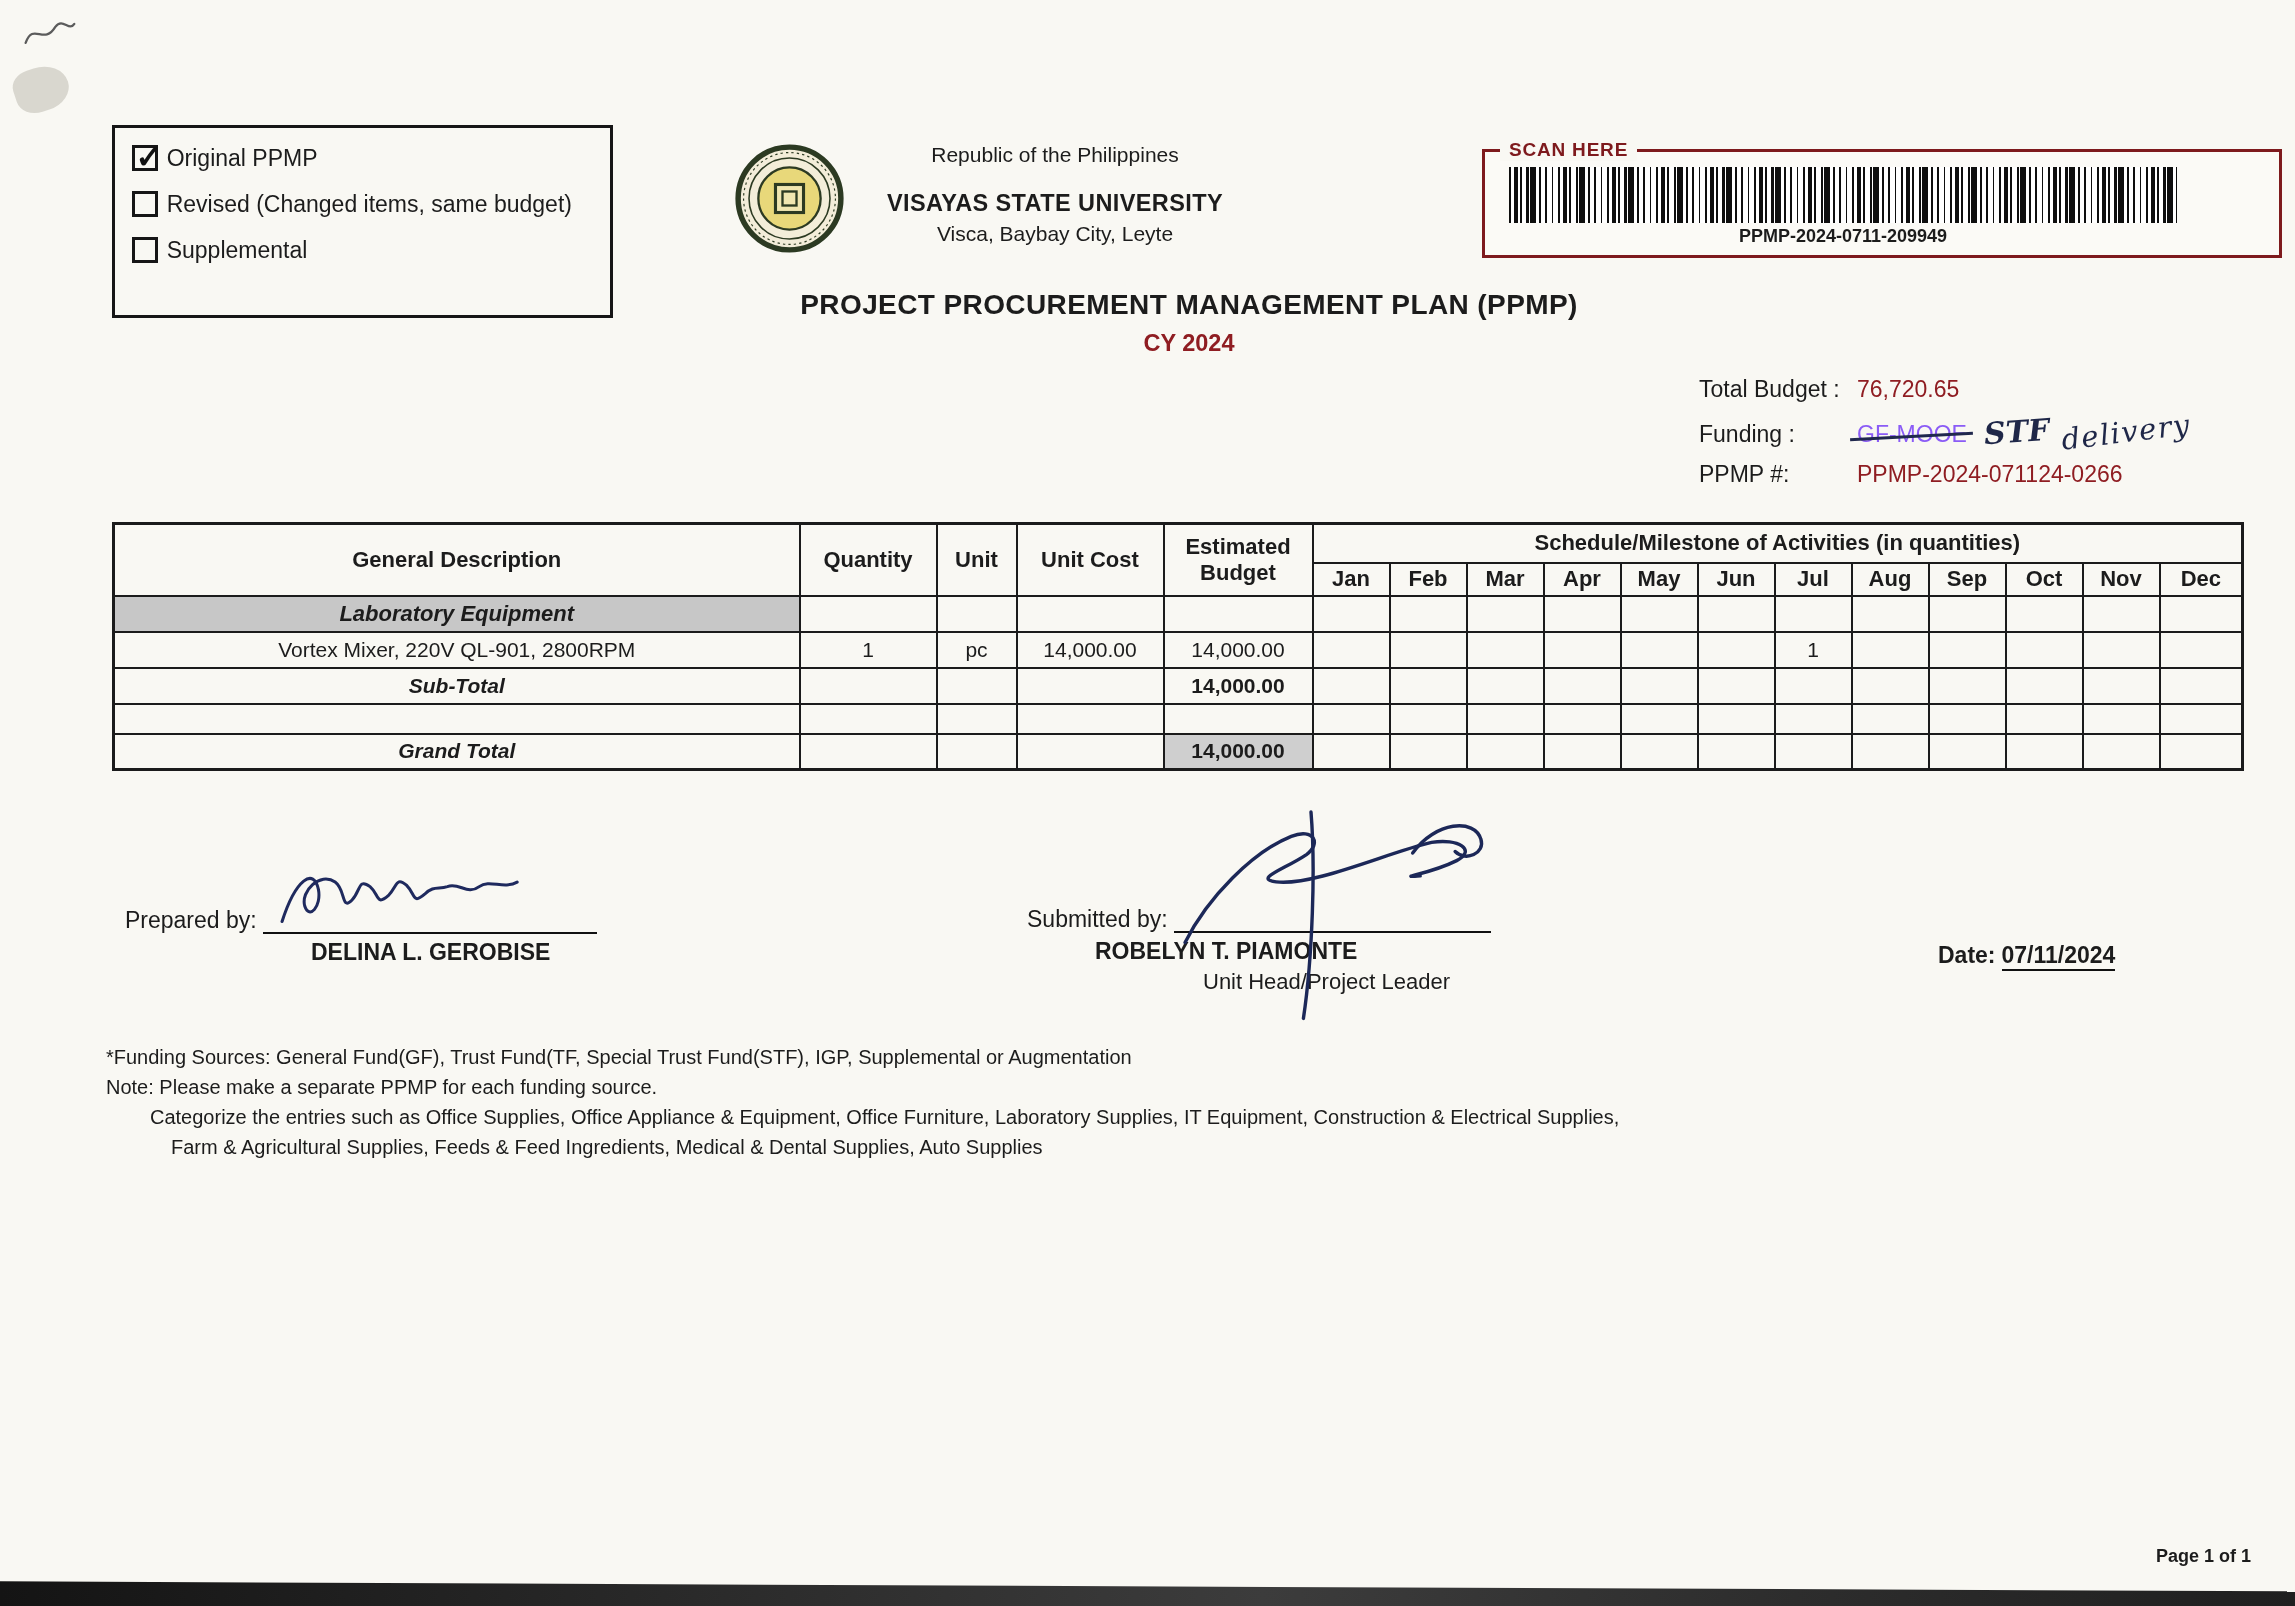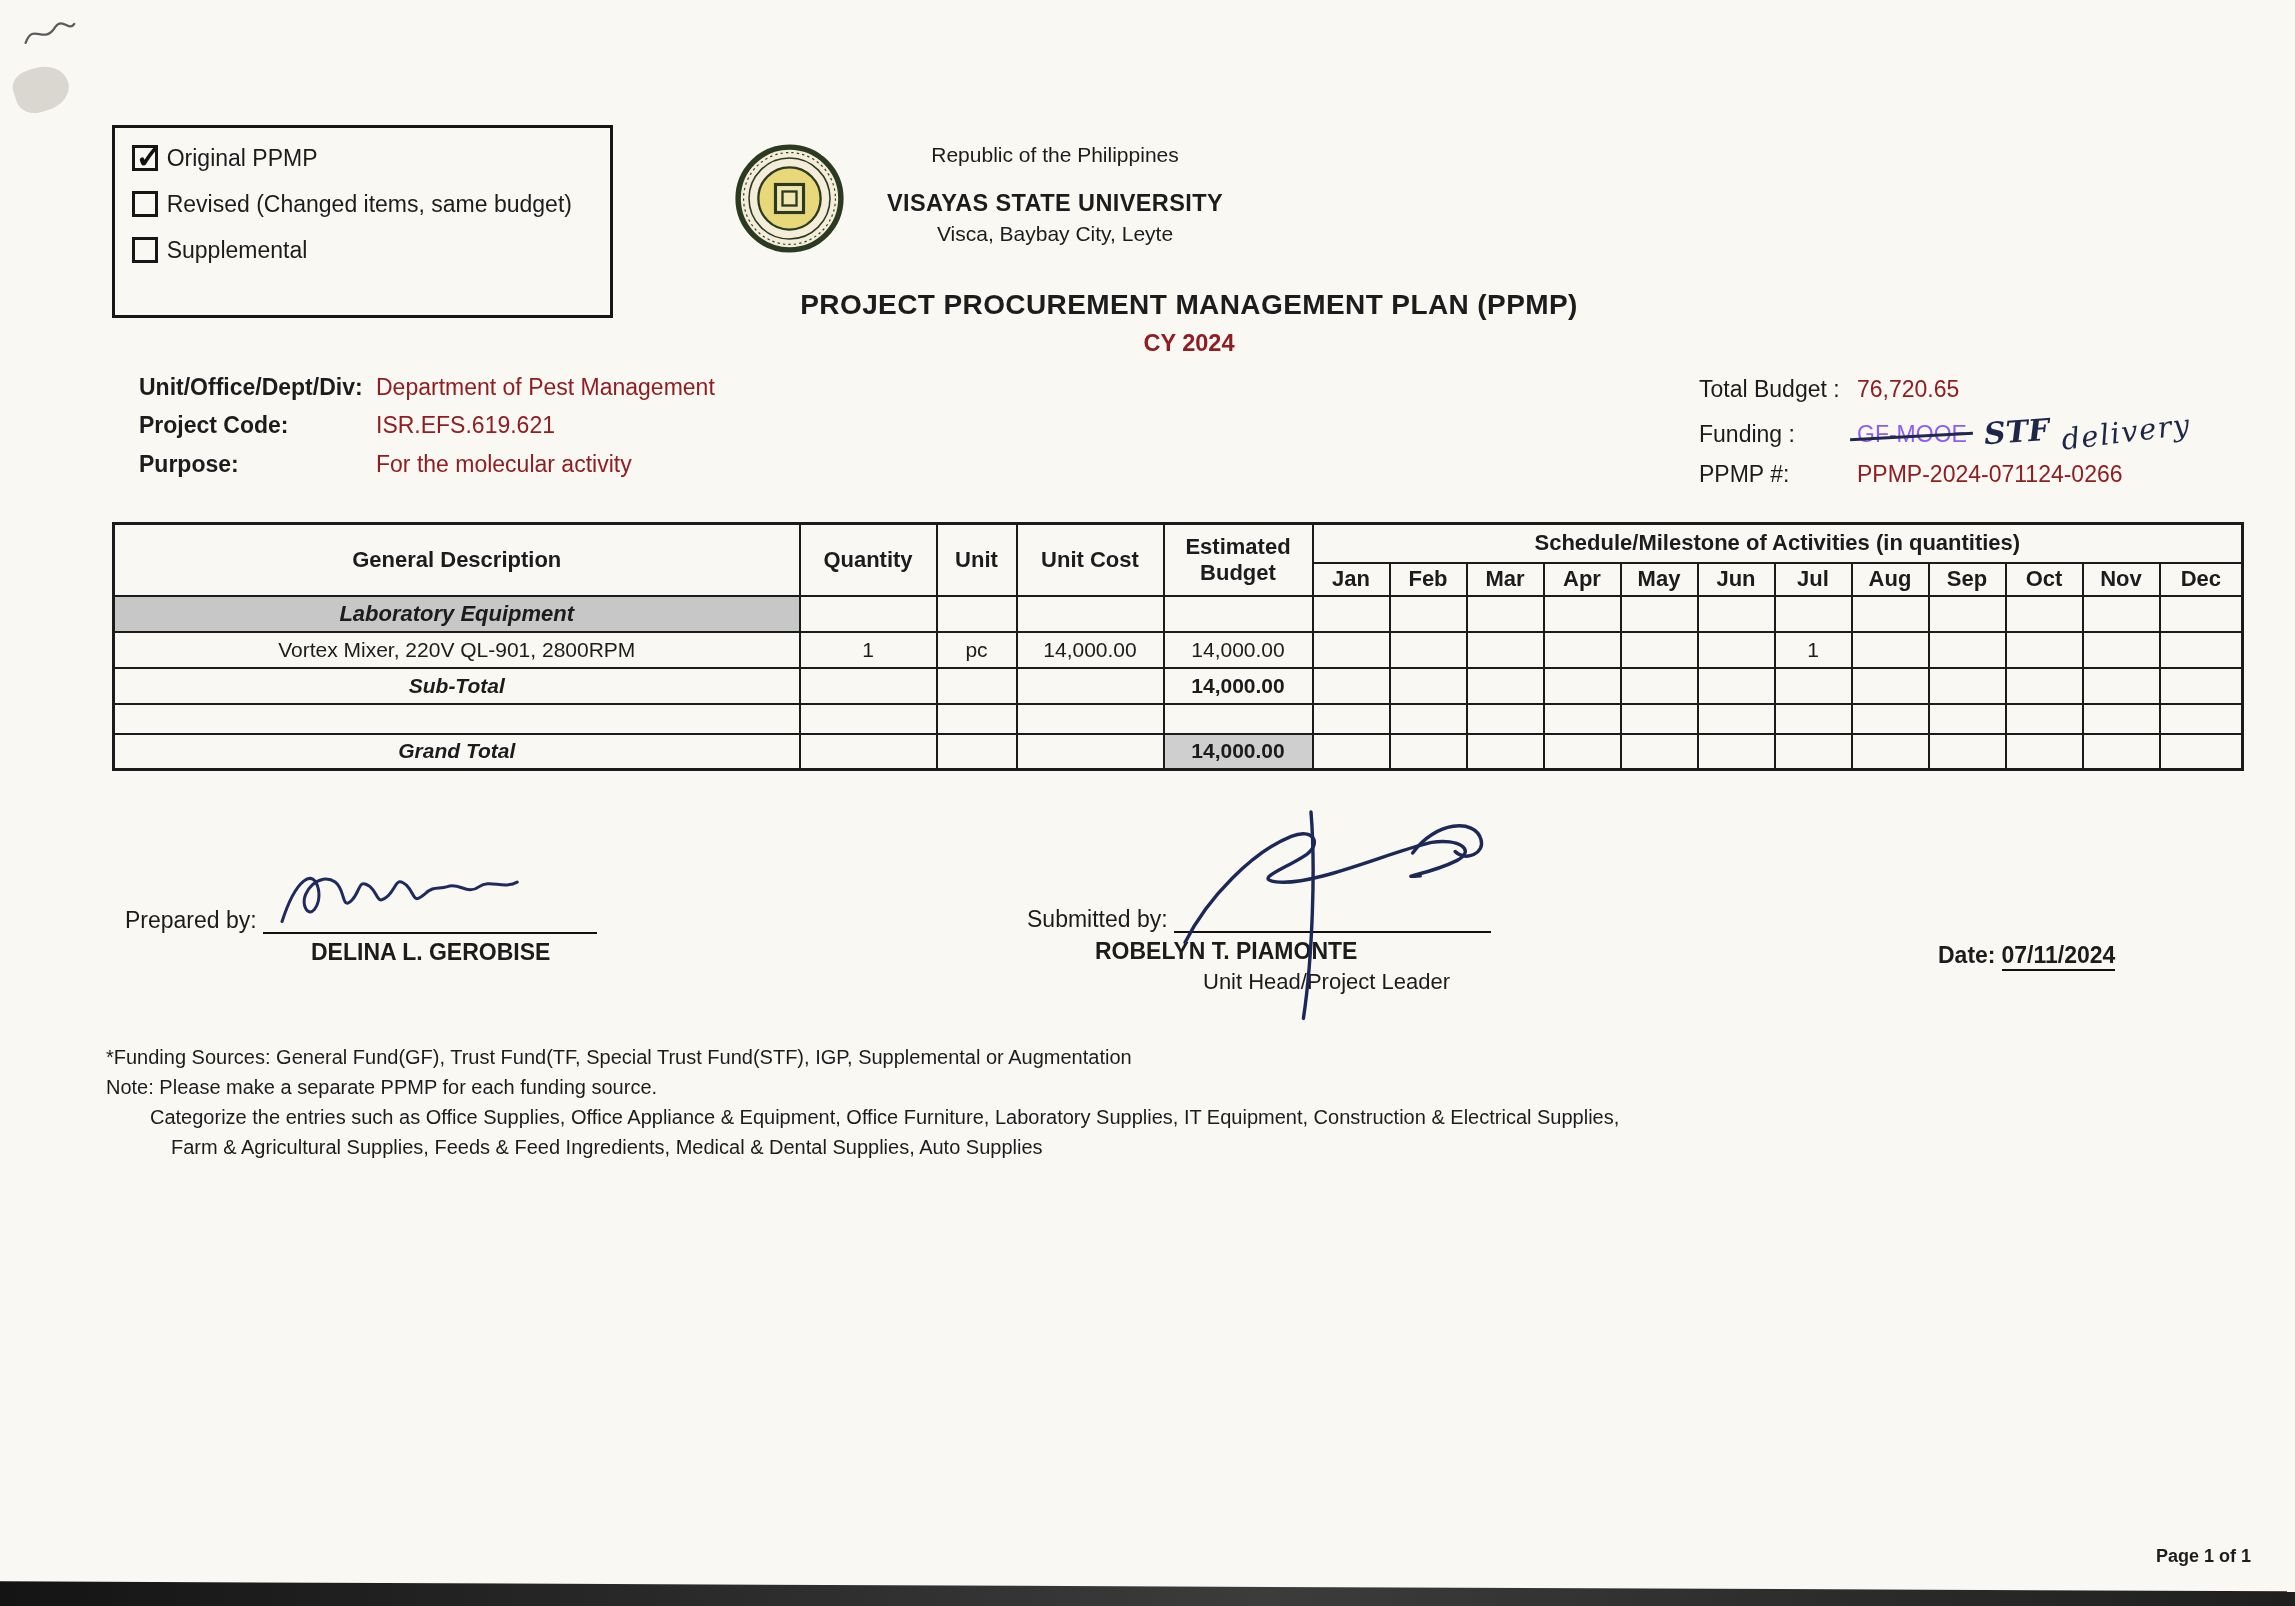--- a/index.html
+++ b/index.html
@@ -142,40 +142,31 @@
     <rect x="52" y="52" width="36" height="36" fill="#f0e6b0" stroke="#2c3a22" stroke-width="4"></rect>
     <rect x="61" y="61" width="18" height="18" fill="none" stroke="#2c3a22" stroke-width="3"></rect>
   </svg>
 
   <div class="header-text">
     <div class="hx1">Republic of the Philippines</div>
     <div class="hx2">VISAYAS STATE UNIVERSITY</div>
     <div class="hx3">Visca, Baybay City, Leyte</div>
   </div>
 
+  <div class="scan-box">
+    <span class="scan-label">SCAN HERE</span>
+    <div class="barcode"></div>
+    <div class="barcode-text">PPMP-2024-0711-209949</div>
+  </div>
 
   <div class="title-block">
     <div class="doc-title">PROJECT PROCUREMENT MANAGEMENT PLAN (PPMP)</div>
     <div class="doc-cy">CY 2024</div>
   </div>
 
-  <div class="info-left">
-    <div class="info-row">
-      <span class="ilabel-l">Unit/Office/Dept/Div:</span>
-      <span class="ival">Department of Pest Management</span>
-    </div>
-    <div class="info-row">
-      <span class="ilabel-l">Project Code:</span>
-      <span class="ival">ISR.EFS.619.621</span>
-    </div>
-    <div class="info-row">
-      <span class="ilabel-l">Purpose:</span>
-      <span class="ival">For the molecular activity</span>
-    </div>
-  </div>
 
   <div class="info-right">
     <div class="info-row">
       <span class="ilabel-r">Total Budget :</span>
       <span class="ival">76,720.65</span>
     </div>
     <div class="info-row">
       <span class="ilabel-r">Funding :</span>
       <span class="struck">GF-MOOE</span>
       <span class="hand-stf">STF</span>

